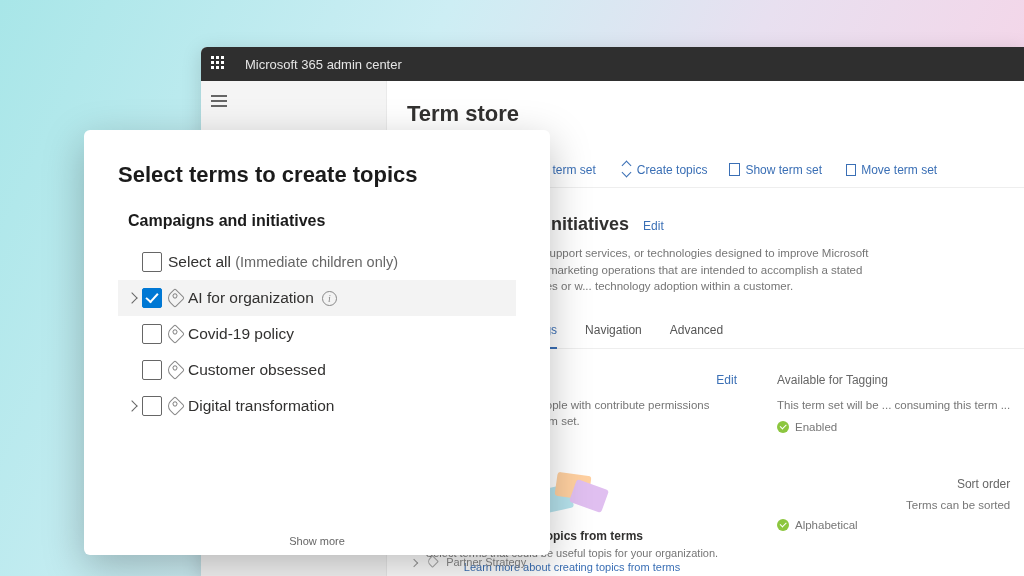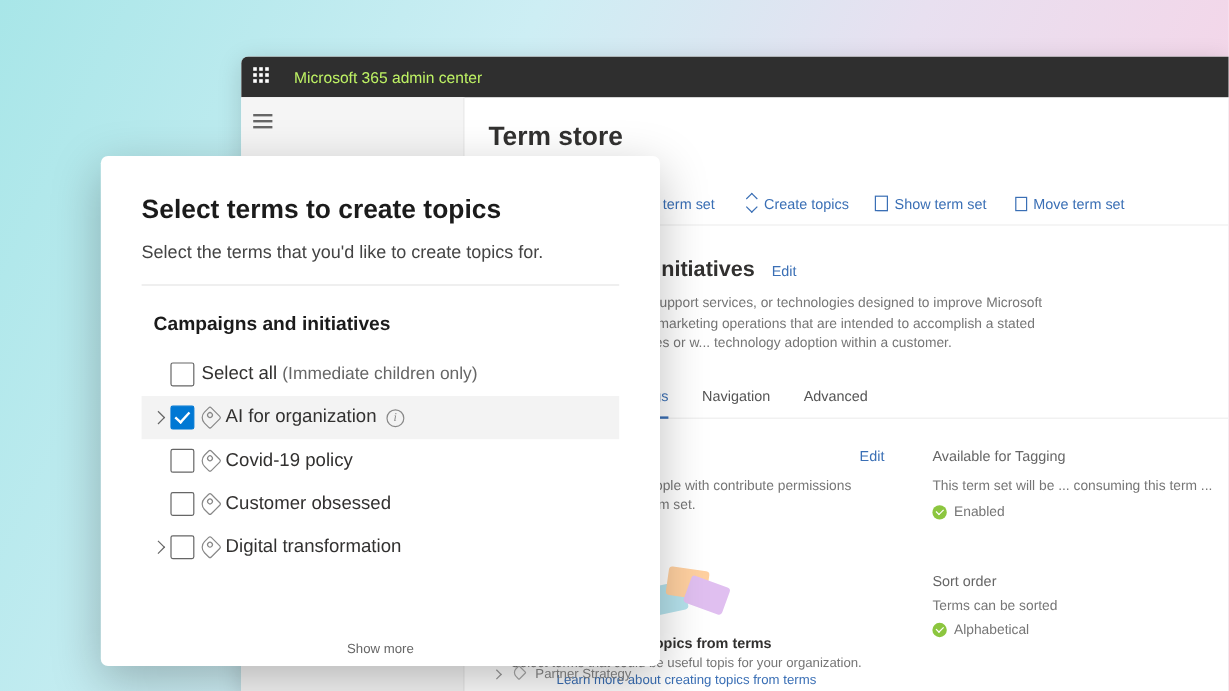--- a/index.html
+++ b/index.html
@@ -7,21 +7,21 @@
     width: 1024px; height: 576px; overflow: hidden;
     background: linear-gradient(115deg, #a8e6e8 0%, #cdeef4 35%, #e8e0f0 60%, #f5d5e8 85%, #f0c5dc 100%);
     position: relative;
   }
   .window {
     position: absolute; left: 201px; top: 47px; right: 0; bottom: 0;
     background: #fff; border-radius: 6px 0 0 0; overflow: hidden;
     box-shadow: 0 4px 20px rgba(0,0,0,0.15);
   }
   .titlebar {
-    height: 34px; background: #2f2f2f; color: #bef264;
+    height: 34px; background: #2f2f2f; color: #e5e5e5;
     display: flex; align-items: center; padding: 0 10px;
     font-size: 13px; font-weight: 400;
   }
   .waffle {
     width: 16px; height: 16px; margin-right: 18px;
     display: grid; grid-template-columns: repeat(3,3px); grid-template-rows: repeat(3,3px);
     gap: 2px;
   }
   .waffle span { background: #fff; width: 3px; height: 3px; }
   .app-body { display: flex; height: calc(100% - 34px); }
@@ -222,21 +222,21 @@
         </div>
         <div class="panel panel2">
           <div class="panel-head">
             <span class="panel-title">Available for Tagging</span>
           </div>
           <div style="color:#767676; line-height:1.4; margin-bottom:6px;">This term set will be ... consuming this term ...</div>
           <div class="policy-row">
             <span class="green-dot"></span>
             <span>Enabled</span>
           </div>
-          <div style="margin-top:42px;">
+          <div style="margin-top:42px;text-align:right;">
             <div class="panel-title" style="margin-bottom:8px;">Sort order</div>
             <div style="color:#767676; margin-bottom:6px;">Terms can be sorted</div>
             <div class="policy-row">
               <span class="green-dot"></span>
               <span>Alphabetical</span>
             </div>
           </div>
         </div>
       </div>
 
@@ -244,21 +244,20 @@
         <span style="display:inline-block; width:6px; height:6px; border-right:1.3px solid #999; border-bottom:1.3px solid #999; transform:rotate(-45deg); margin-right:8px;"></span>
         <span style="display:inline-block; width:9px; height:9px; border:1.2px solid #aaa; transform:rotate(45deg); border-radius:1px 1px 1px 5px; margin-right:6px;"></span>
         <span>Partner Strategy</span>
       </div>
     </div>
   </div>
 </div>
 
 <div class="modal">
   <div class="modal-title">Select terms to create topics</div>
-  <div class="modal-sub">Select the terms that you'd like to create topics for.</div>
   <div class="section-label">Campaigns and initiatives</div>
   <ul class="term-list">
     <li class="term-row">
       <span class="expand-spacer"></span>
       <span class="checkbox"></span>
       <span class="term-label">
         <span>Select all</span>
         <span class="note">(Immediate children only)</span>
       </span>
     </li>

